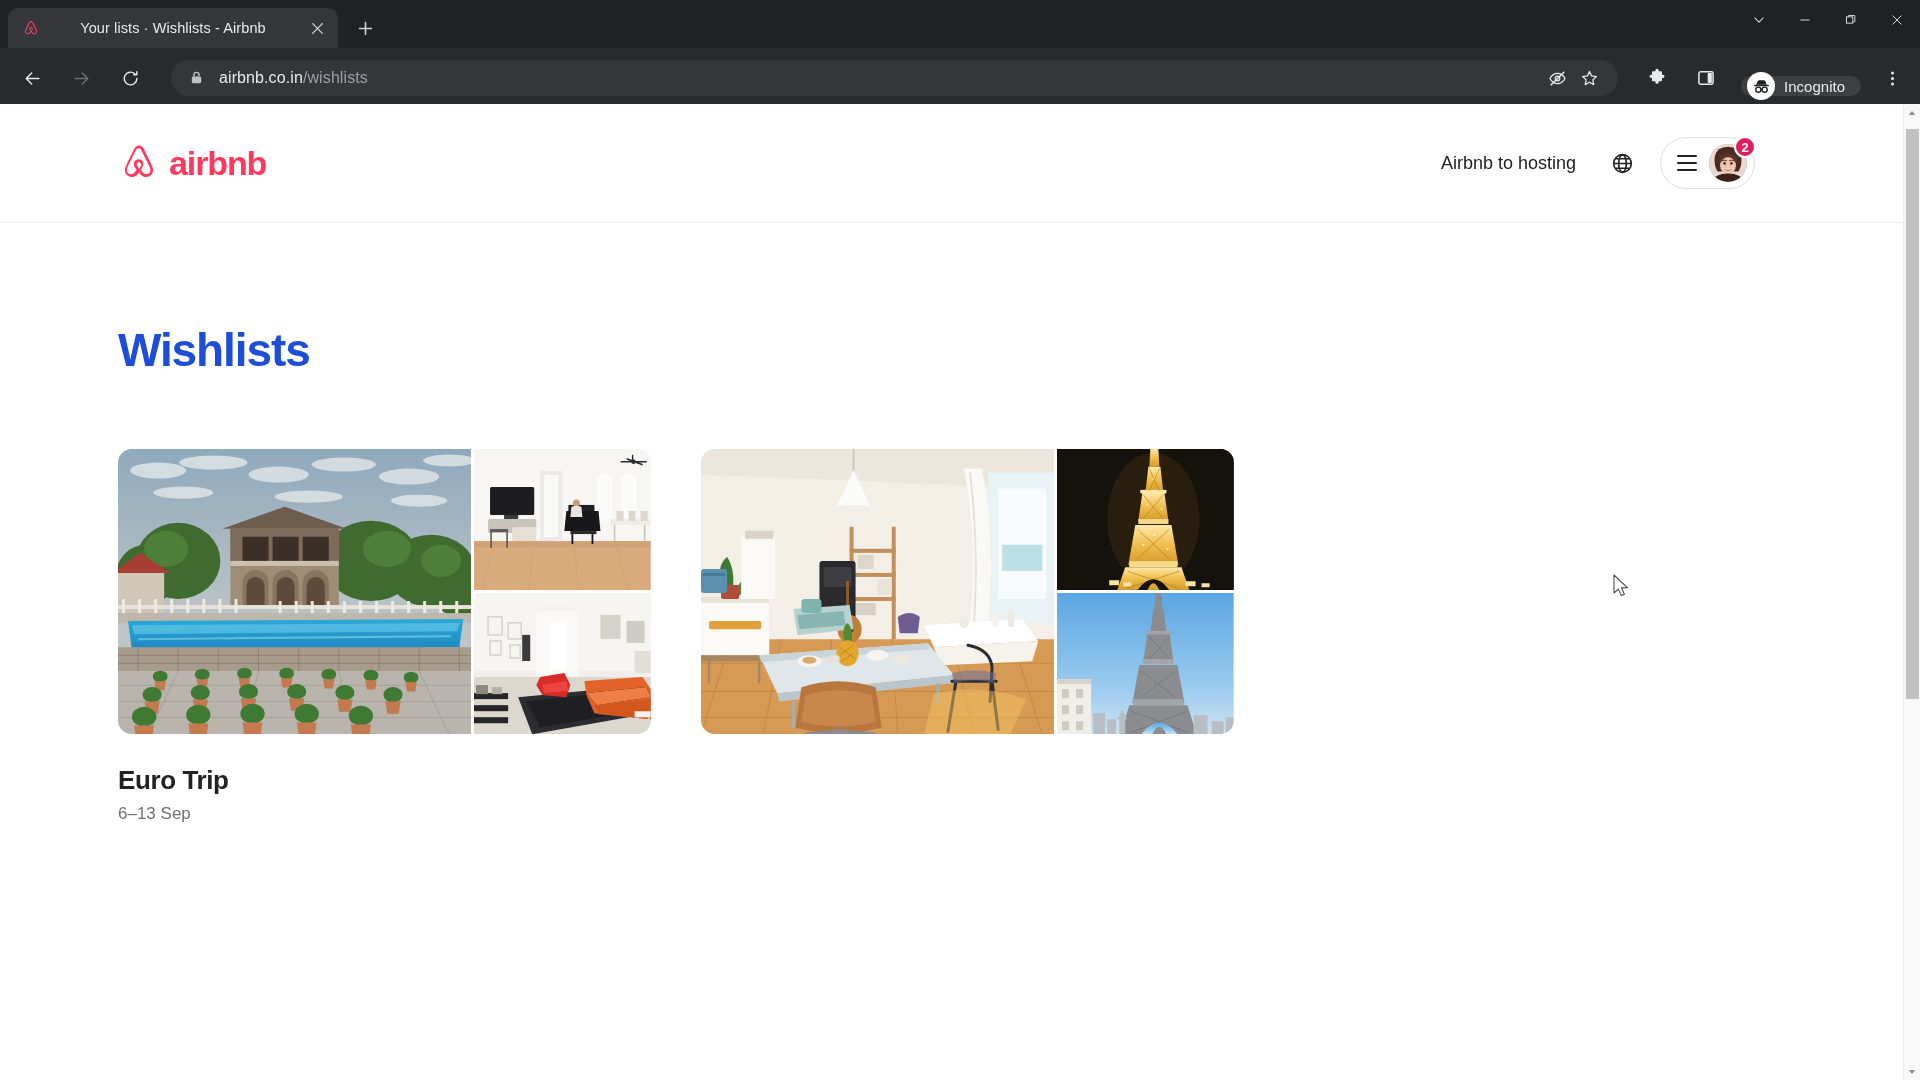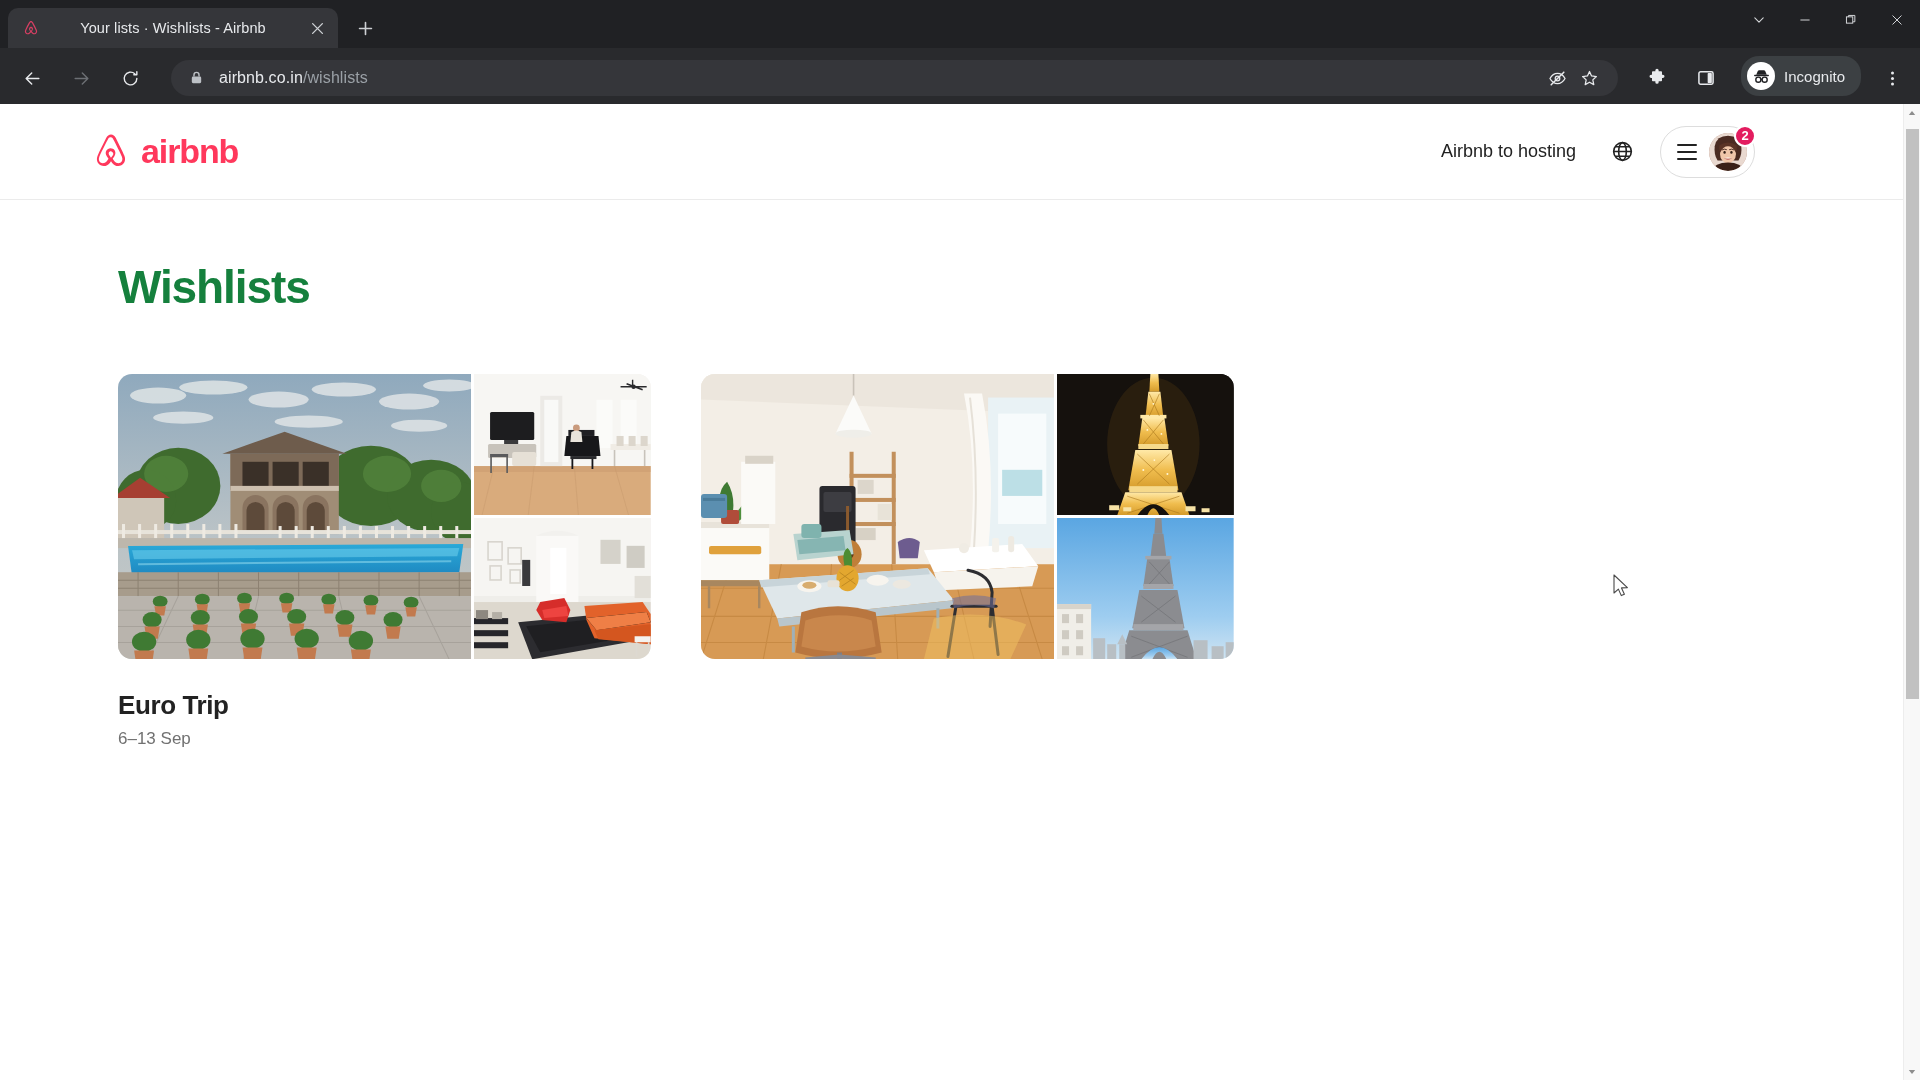--- a/index.html
+++ b/index.html
@@ -65,37 +65,37 @@
   .lock-icon { width: 16px; height: 16px; flex: 0 0 16px; margin-right: 14px; color: #bdc1c6; }
   .url { font-size: 16px; color: #e8eaed; letter-spacing: .1px; white-space: nowrap; }
   .url .path { color: #9aa0a6; }
   .omni-actions { margin-left: auto; display: flex; align-items: center; gap: 2px; }
   .omni-btn { width: 30px; height: 30px; display:flex; align-items:center; justify-content:center; color: #e8eaed; }
   .tb-icon {
     width: 36px; height: 36px; border-radius: 50%; flex: 0 0 36px;
     display: flex; align-items: center; justify-content: center; color: #e8eaed;
   }
   .incognito-chip {
-    height: 40px; background: #3c4043; border-radius: 18px;
+    height: 20px; background: #3c4043; border-radius: 18px;
     display: flex; align-items: center; gap: 9px;
     padding: 0 16px 0 6px; margin-left: 4px;
   }
   .incognito-avatar {
     width: 28px; height: 28px; border-radius: 50%; background: #fff;
     display: flex; align-items: center; justify-content: center; flex: 0 0 28px;
   }
   .incognito-label { color: #e8eaed; font-size: 15px; white-space: nowrap; }
 
   
   .viewport { flex: 1; background: #fff; position: relative; overflow: hidden; display: flex; }
   .page { flex: 1; background: #fff; position: relative; }
 
   .site-header {
-    height: 96px; border-bottom: 1px solid #ebebeb;
-    display: flex; align-items: center; padding: 0 40px 0 90px;
+    height: 119px; border-bottom: 1px solid #ebebeb;
+    display: flex; align-items: center; padding: 0 40px 0 118px;
     background: #fff;
   }
   .logo { display: flex; align-items: center; gap: 9px; color: #FF385C; }
   .logo svg { display: block; }
   .logo-word { font-size: 34px; font-weight: 700; letter-spacing: -1.1px; color: #FF385C; }
   .header-right { margin-left: auto; display: flex; align-items: center; gap: 8px; padding-right: 108px; }
   .hosting-link {
     font-size: 18px; color: #222; padding: 12px 16px; border-radius: 22px; white-space: nowrap;
   }
   .globe-btn {
@@ -119,26 +119,27 @@
     position: absolute; top: -8px; right: -9px;
     min-width: 22px; height: 22px; padding: 0 5px;
     background: #E31C5F; color: #fff; border-radius: 11px;
     font-size: 13px; font-weight: 700;
     display: flex; align-items: center; justify-content: center;
     border: 2px solid #fff;
   }
 
   .content { padding: 60px 118px 0 118px; }
   .page-title {
-    font-size: 46px; font-weight: 700; color: #15803d; letter-spacing: -1.1px;
+    font-size: 46px; font-weight: 700; color: #1d4ed8; letter-spacing: -1.1px;
     margin-bottom: 60px;
+    margin-top: 40px;
   }
 
   .wishlist-grid { display: flex; gap: 50px; }
-  .wishlist-card { width: 533px; }
+  .wishlist-card { width: 533px; margin-top: 12px; }
   .collage {
     width: 533px; height: 285px;
     border-radius: 14px; overflow: hidden;
     display: grid; grid-template-columns: 2fr 1fr; grid-template-rows: 1fr 1fr;
     gap: 3px; background: #fff;
   }
   .collage .main { grid-row: 1 / 3; position: relative; overflow: hidden; }
   .collage .sub  { position: relative; overflow: hidden; }
   .collage svg { display: block; width: 100%; height: 100%; }
   .card-title {

